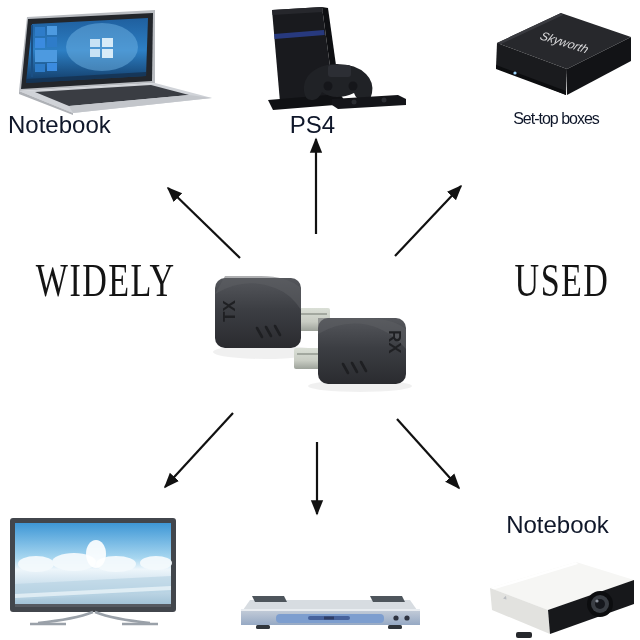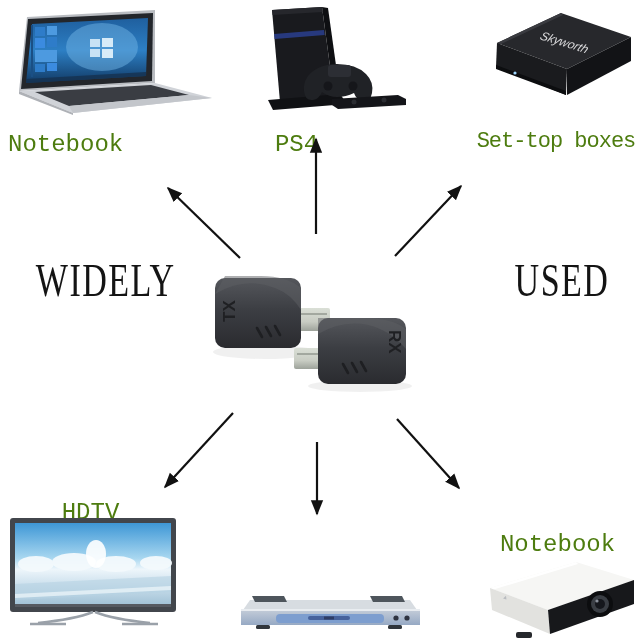--- a/index.html
+++ b/index.html
@@ -1,20 +1,20 @@
 <!DOCTYPE html>
 <html><head>
 <meta charset="utf-8">
 <style>
   html,body{margin:0;padding:0;background:#fff;}
   .canvas{position:relative;width:640px;height:640px;background:#ffffff;overflow:hidden;
           font-family:"Liberation Mono", monospace;color:#1b1b1b;}
   .abs{position:absolute;}
-  .dev-label{position:absolute;font-family:Liberation Mono, monospace;font-size:24px;
-             color:#4d7c0f;text-align:center;line-height:1.1;white-space:nowrap;margin-top:20px;}
+  .dev-label{position:absolute;font-family:Liberation Sans, sans-serif;font-size:24px;
+             color:#0f172a;text-align:center;line-height:1.1;white-space:nowrap;}
   .big-word{position:absolute;font-family:"Liberation Serif", serif;font-size:46px;
             color:#141414;text-align:center;line-height:1;letter-spacing:2px;
             transform:scaleX(0.74);transform-origin:center;white-space:nowrap;width:160px;}
   svg{display:block;}
   #arrow-layer{position:absolute;left:0;top:0;pointer-events:none;}
 </style>
 </head>
 <body>
 
 <div class="canvas">
@@ -77,38 +77,38 @@
         <rect x="78" y="61" width="23" height="12" rx="3" fill="#2c2e34"></rect>
         <circle cx="78" cy="82" r="4.5" fill="#15161a"></circle>
         <circle cx="103" cy="82" r="4.5" fill="#15161a"></circle>
       </g>
 
       <polygon points="82,95 148,91 156,95 156,101 88,105 82,101" fill="#141519"></polygon>
       <circle cx="104" cy="98" r="2.5" fill="#2a2c31"></circle>
       <circle cx="134" cy="96" r="2.5" fill="#2a2c31"></circle>
     </svg>
   </div>
-  <div class="dev-label" style="left:254px;top:112px;width:85px;">PS4</div>
+  <div class="dev-label" style="left:270px;top:112px;width:85px;">PS4</div>
 
   <div class="abs" style="left:483px;top:5px;">
     <svg width="155" height="100" viewBox="0 0 155 100">
 
       <polygon points="14,38 78,8 148,32 84,64" fill="#27282c"></polygon>
       <polygon points="14,38 78,8 80,10 16,40" fill="#3a3b40"></polygon>
 
       <polygon points="14,38 84,64 83,90 13,62" fill="#1a1b1e"></polygon>
 
       <polygon points="84,64 148,32 148,56 84,90" fill="#121316"></polygon>
       <polygon points="13,60 83,86 83,90 13,64" fill="#0c0d0f"></polygon>
 
       <text transform="translate(56,34) rotate(17) skewX(-10)" font-family="Liberation Sans, sans-serif" font-style="italic" font-size="12" fill="#d9d9db">Skyworth</text>
       <circle cx="32" cy="68" r="1.6" fill="#9fd6ff"></circle>
     </svg>
   </div>
-  <div class="dev-label" style="left:472px;top:110px;width:168px;font-size:22px;letter-spacing:-1px;">Set-top boxes</div>
+  <div class="dev-label" style="left:472px;top:110px;width:168px;font-size:16px;letter-spacing:-1px;">Set-top boxes</div>
 
   <div class="big-word" style="left:15px;top:258px;">WIDELY</div>
   <div class="big-word" style="left:482px;top:258px;">USED</div>
 
   <div class="abs" style="left:205px;top:272px;">
     <svg width="210" height="120" viewBox="0 0 210 120">
       <defs>
         <linearGradient id="exBody" x1="0" y1="0" x2="0" y2="1">
           <stop offset="0" stop-color="#55575c"></stop>
           <stop offset="0.45" stop-color="#3c3e43"></stop>
@@ -144,21 +144,20 @@
         <text transform="translate(184,58) rotate(90)" font-family="Liberation Sans, sans-serif" font-weight="bold" font-size="17" fill="#1f2023">RX</text>
         <g stroke="#1e1f22" stroke-width="2.6" stroke-linecap="round">
           <line x1="138" y1="92" x2="143" y2="101"></line>
           <line x1="147" y1="91" x2="152" y2="100"></line>
           <line x1="156" y1="90" x2="161" y2="99"></line>
         </g>
       </g>
     </svg>
   </div>
 
-  <div class="dev-label" style="left:48px;top:480px;width:85px;">HDTV</div>
   <div class="abs" style="left:8px;top:516px;">
     <svg width="172" height="112" viewBox="0 0 172 112">
       <defs>
         <linearGradient id="tvScene" x1="0" y1="0" x2="0" y2="1">
           <stop offset="0" stop-color="#3e97d6"></stop>
           <stop offset="0.42" stop-color="#a8d7f0"></stop>
           <stop offset="0.55" stop-color="#eef6fb"></stop>
           <stop offset="0.72" stop-color="#cfe2ee"></stop>
           <stop offset="1" stop-color="#9dbfd4"></stop>
         </linearGradient>

